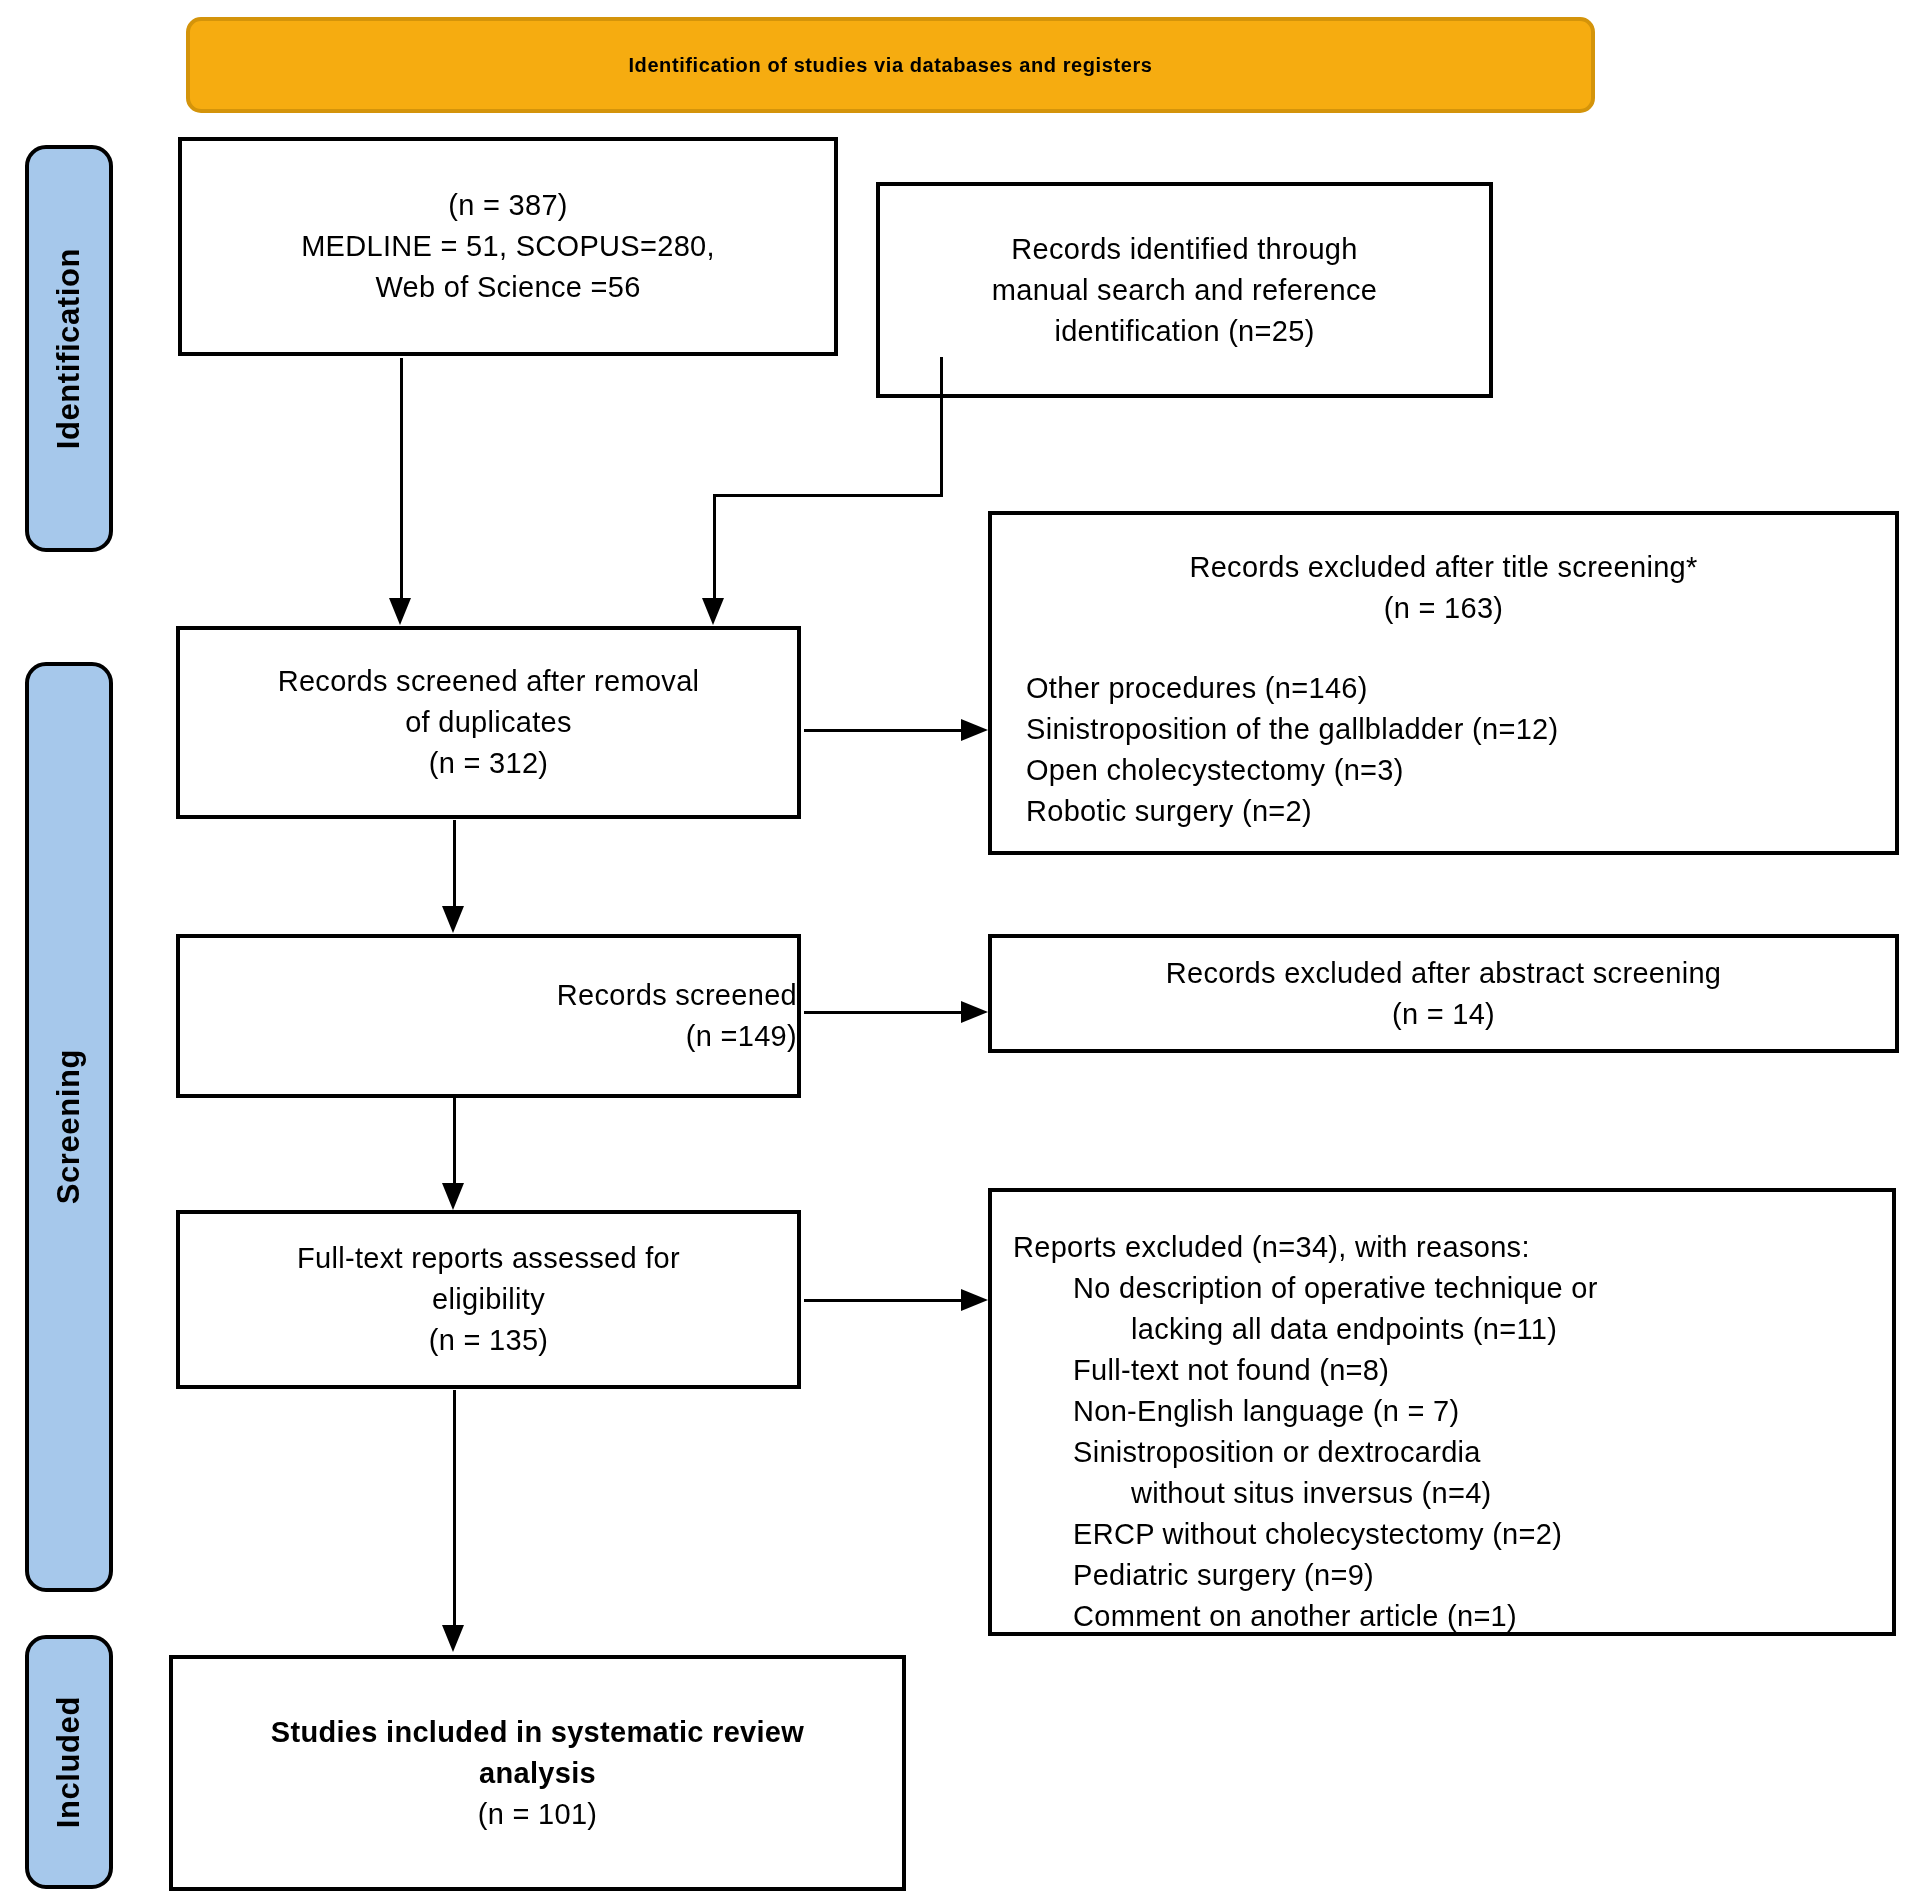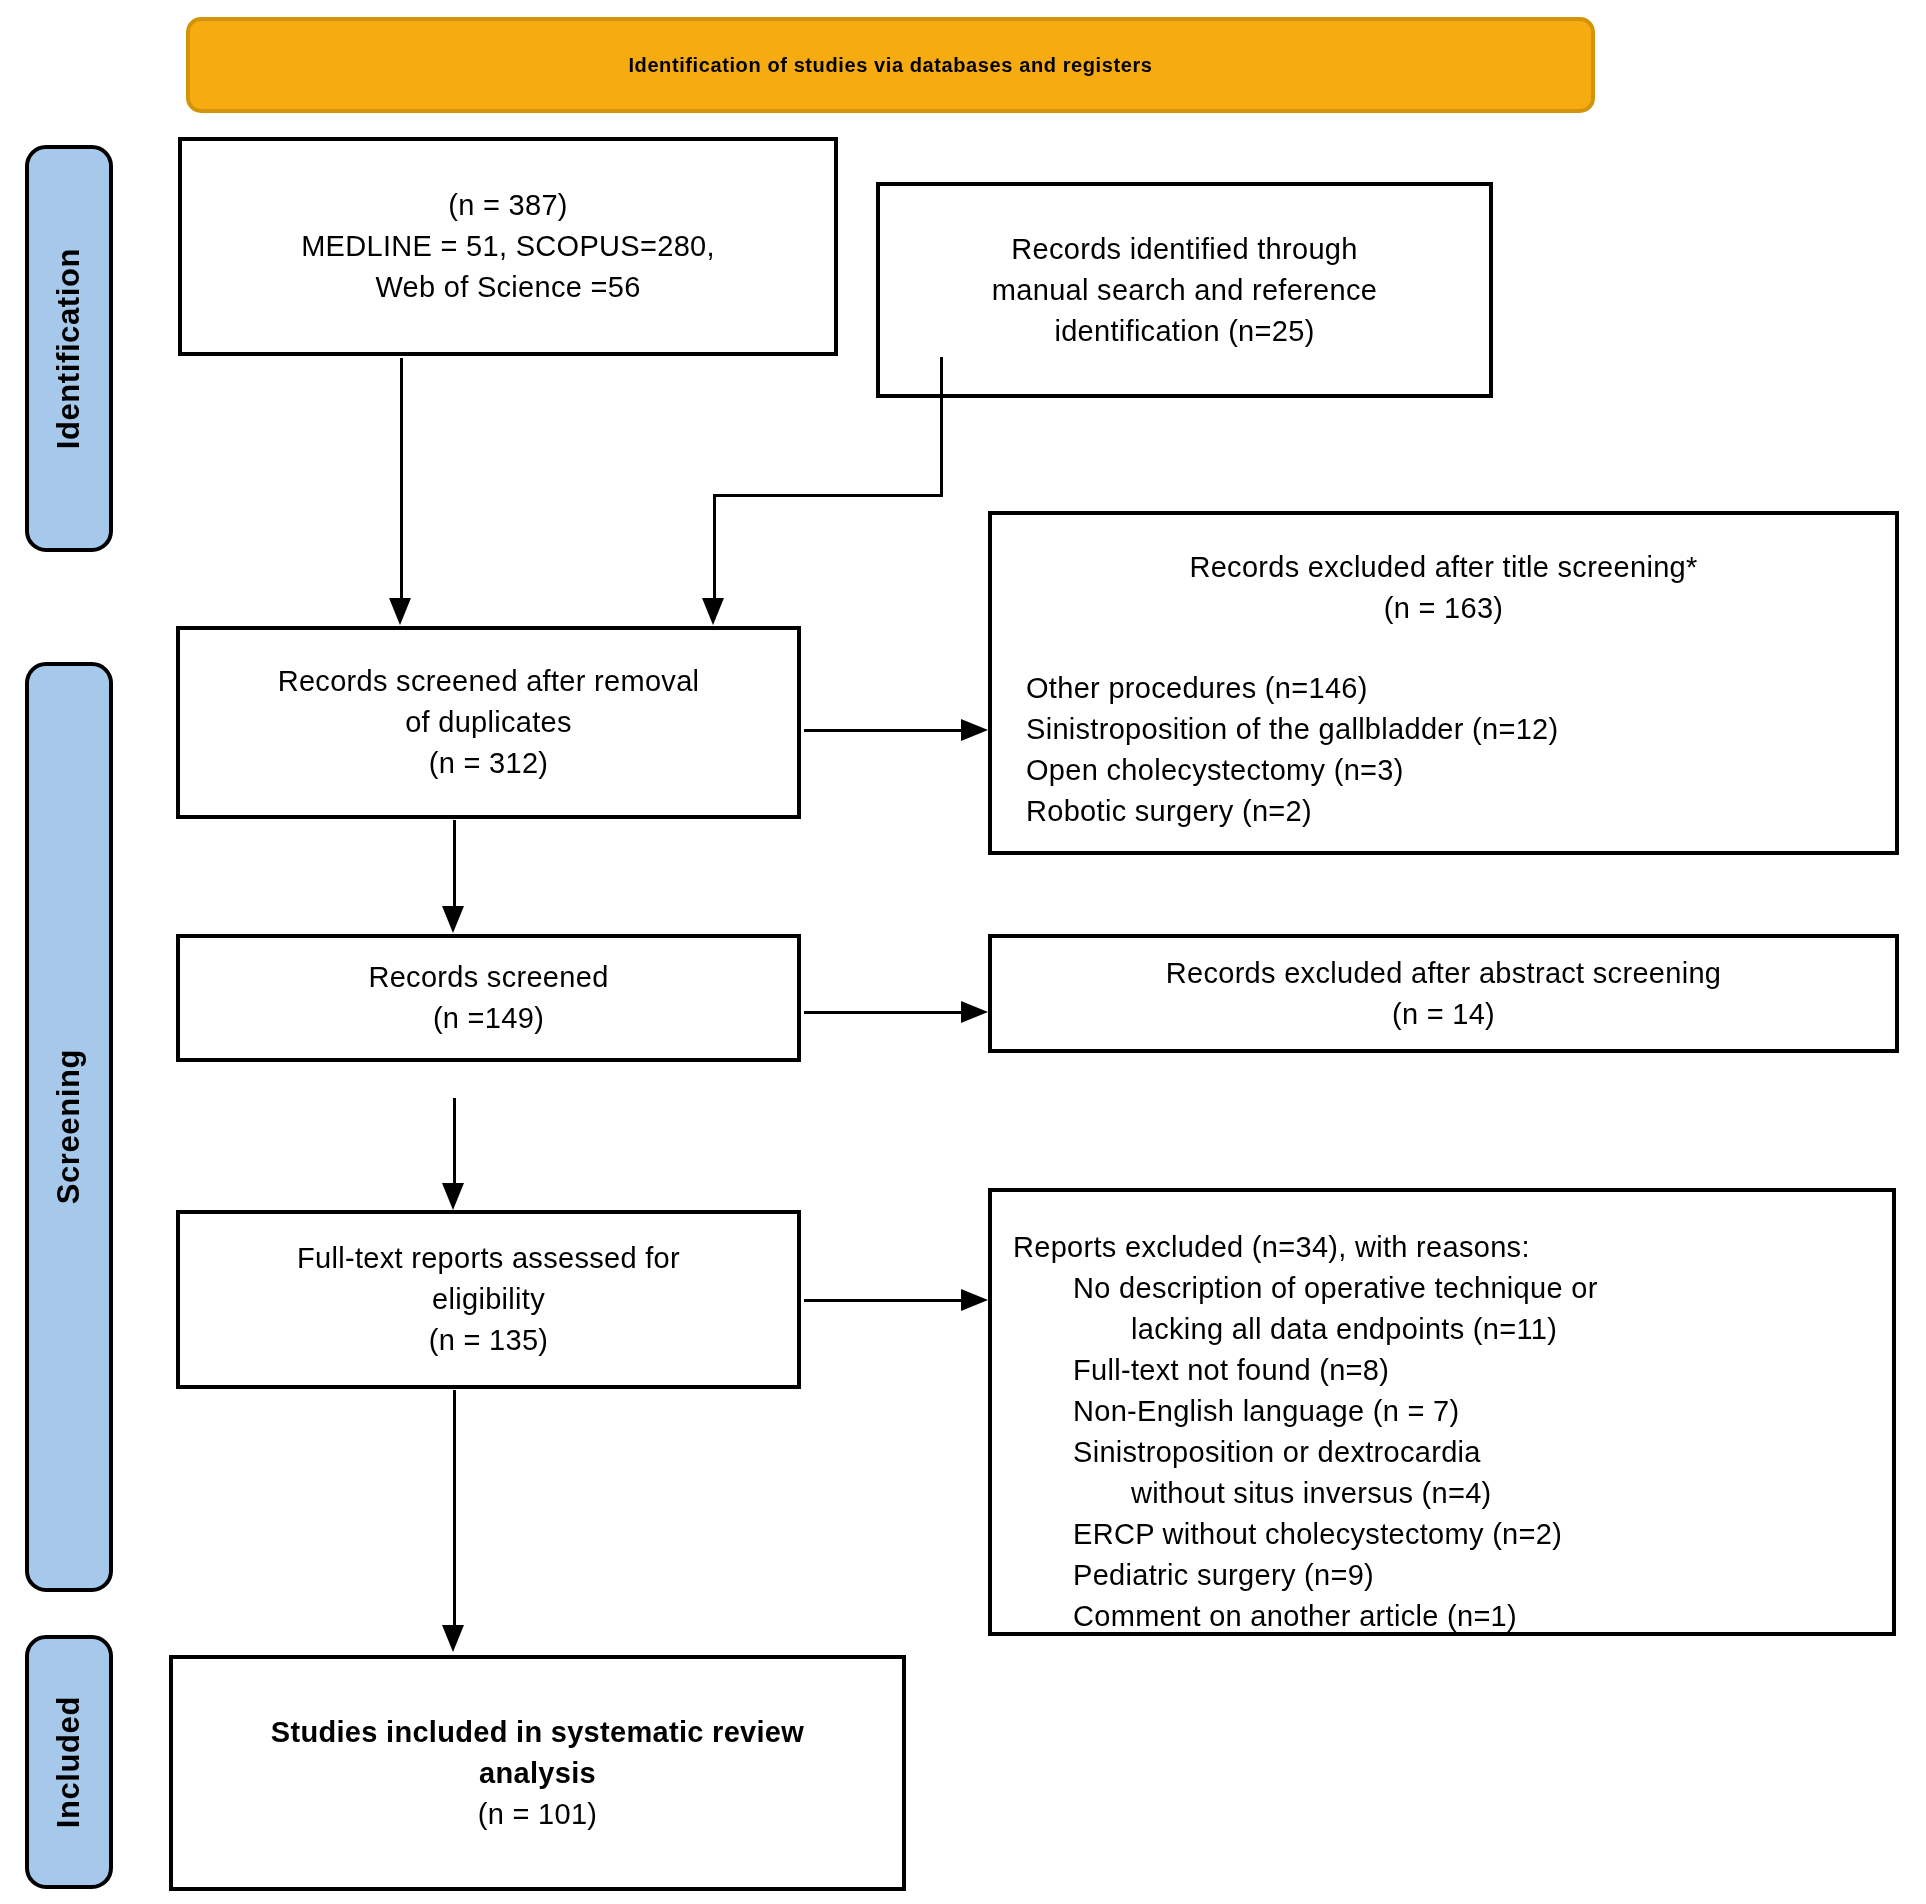--- a/index.html
+++ b/index.html
@@ -40,21 +40,21 @@
     position:absolute;background:#fff;border:4.3px solid var(--box-border);
     font-size:29px;line-height:41px;letter-spacing:0.3px;
   }
   .box.center{display:flex;flex-direction:column;align-items:center;justify-content:center;text-align:center;}
   #box-records-identified{left:178px;top:137px;width:660px;height:219px;}
   #box-manual-search{left:876px;top:138px;width:617px;height:216px;margin-top:44px;}
   #box-excluded-title{left:988px;top:511px;width:911px;height:344px;padding:32px 21px;}
   #box-excluded-title .box-title{text-align:center;}
   #box-excluded-title .box-items{text-align:left;margin-top:39px;padding-left:5px;margin-left:8px;}
   #box-screened-duplicates{left:176px;top:626px;width:625px;height:193px;}
-  #box-records-screened{left:176px;top:934px;width:625px;height:128px;}
+  #box-records-screened{left:176px;top:934px;width:625px;height:164px;align-items:flex-end;}
   #box-excluded-abstract{left:988px;top:934px;width:911px;height:119px;}
   #box-fulltext{left:176px;top:1210px;width:625px;height:179px;}
   #box-reports-excluded{left:988px;top:1188px;width:908px;height:448px;padding:35px 21px;text-align:left;}
   #box-reports-excluded .ind1{padding-left:60px;}
   #box-reports-excluded .ind2{padding-left:118px;}
   #box-studies-included{left:169px;top:1655px;width:737px;height:236px;}
   .bold-line{font-weight:bold;}
 
   
   .vline{position:absolute;width:3.1px;background:#000;}

